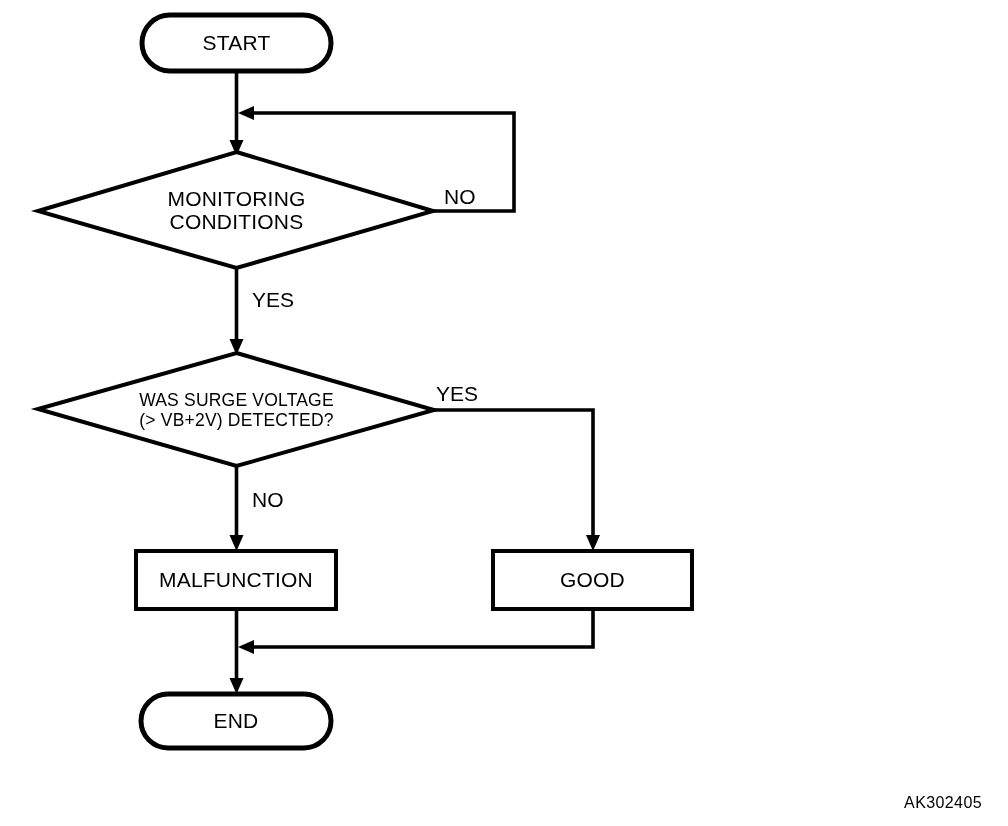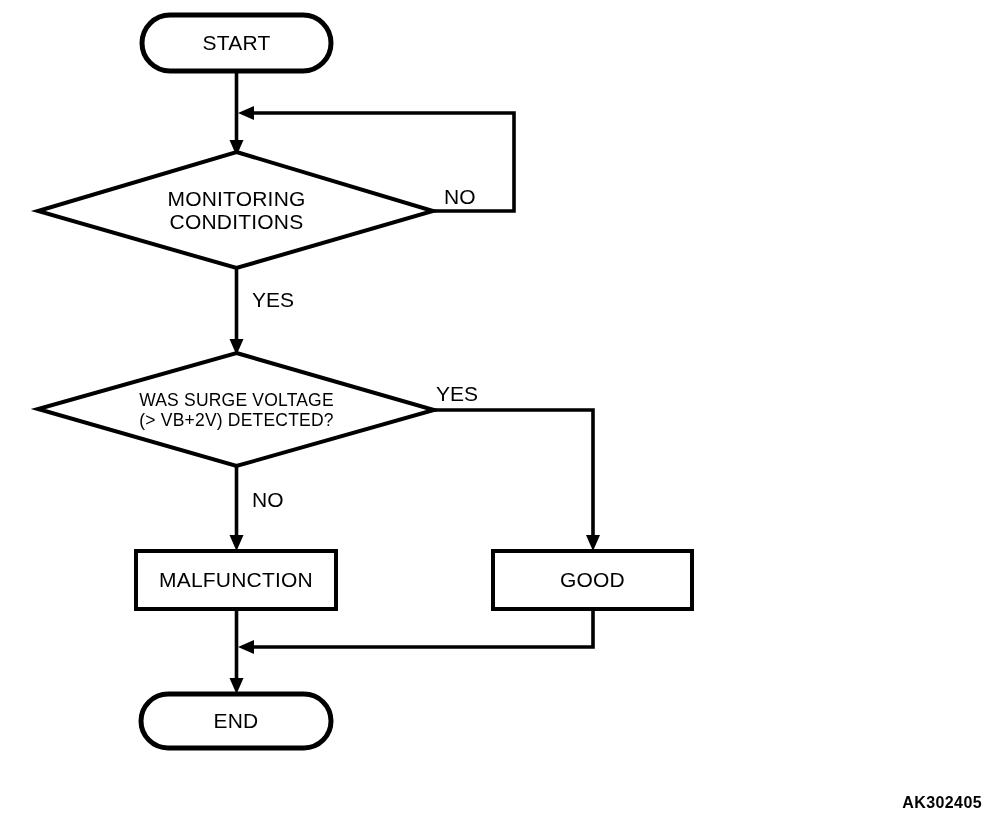--- a/index.html
+++ b/index.html
@@ -69,21 +69,21 @@
     font-size: 21px;
     text-anchor: start;
     dominant-baseline: middle;
   }
   .watermark {
     position: absolute;
     right: 26px;
     bottom: 14px;
     font-family: "Liberation Sans", sans-serif;
     font-size: 16px;
-    font-weight: bold;
+    font-weight: normal;
     color: #000000;
     letter-spacing: 0.4px;
   }
 </style>
 </head>
 <body>
 
 <div id="flow-root">
 
   <svg id="flow-svg" viewBox="0 0 1008 826" xmlns="http://www.w3.org/2000/svg">

